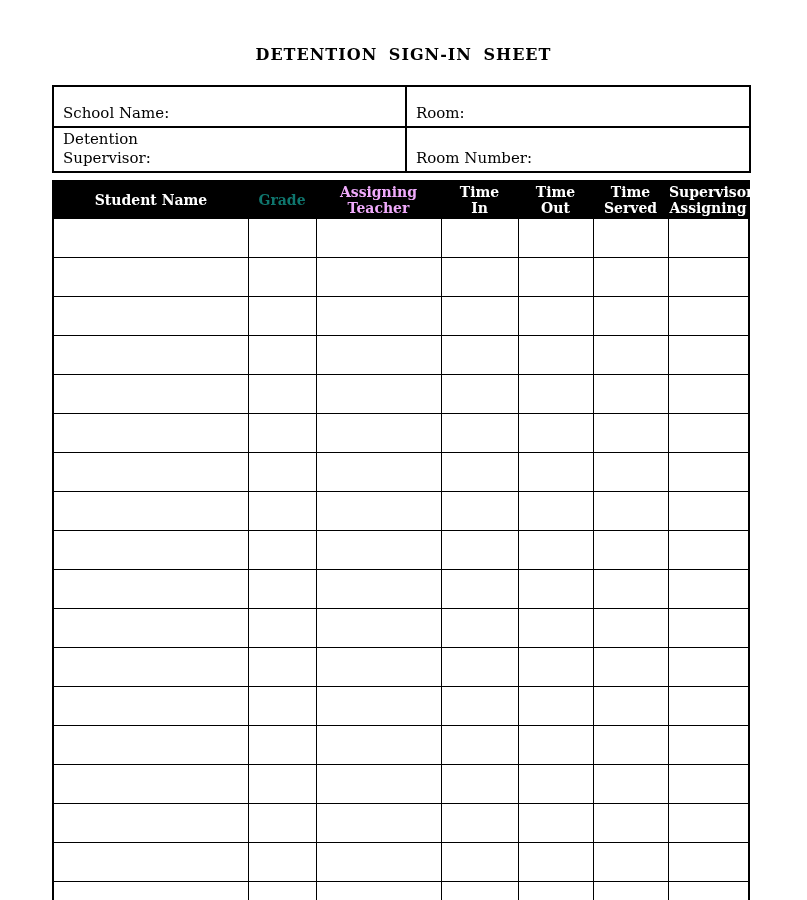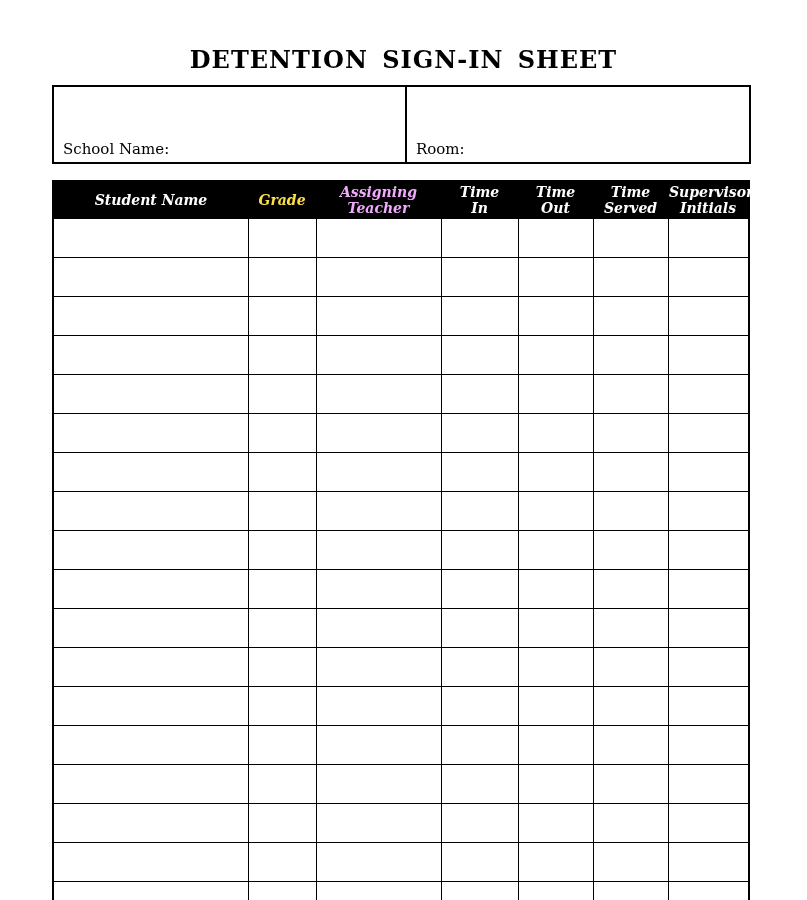--- a/index.html
+++ b/index.html
@@ -12,21 +12,21 @@
     overflow: hidden;
     color: #000000;
     font-family: "DejaVu Serif", "Liberation Serif", serif;
   }
   .title {
     position: absolute;
     top: 45px;
     left: 0;
     width: 100%;
     text-align: center;
-    font-size: 24px;
+    font-size: 16px;
     font-weight: 700;
     letter-spacing: 1px;
     word-spacing: 5px;
   }
   
   table.info-box {
     position: absolute;
     left: 52px;
     top: 85px;
     width: 697px;
@@ -54,21 +54,21 @@
     table-layout: fixed;
     border: 2px solid #000000;
   }
   table.sheet col.c0 { width: 195px; }
   table.sheet col.c1 { width: 68px; }
   table.sheet col.c2 { width: 125px; }
   table.sheet col.c3 { width: 77px; }
   table.sheet col.c4 { width: 75px; }
   table.sheet col.c5 { width: 75px; }
   table.sheet col.c6 { width: 81px; }
-  table.sheet thead tr { height: 34px; font-style: italic; }
+  table.sheet thead tr { height: 34px; }
   table.sheet th {
     background: #000000;
     color: #ffffff;
     font-size: 14px;
     font-weight: 700;
     line-height: 1.15;
     text-align: center;
     vertical-align: middle;
     white-space: pre-line;
     padding: 2px 1px;
@@ -94,47 +94,56 @@
     </colgroup>
     <tbody>
       <tr class="row-1">
         <td>
           <span class="field-label">School Name:</span>
         </td>
         <td>
           <span class="field-label">Room:</span>
         </td>
       </tr>
+      <tr class="row-2">
+        <td>
+          <span class="field-label">Detention
+Supervisor:</span>
+        </td>
+        <td>
+          <span class="field-label">Room Number:</span>
+        </td>
+      </tr>
     </tbody>
   </table>
 
   <table class="sheet" id="sheet-table">
     <colgroup id="sheet-cols">
         <col class="c0">
         <col class="c1">
         <col class="c2">
         <col class="c3">
         <col class="c4">
         <col class="c5">
         <col class="c6">
       </colgroup>
     <thead>
       <tr id="sheet-head-row">
           <th style="background: rgb(0, 0, 0); color: rgb(255, 255, 255);">Student Name</th>
-          <th style="background: rgb(0, 0, 0); color: #fde047;">Grade</th>
+          <th style="background: rgb(0, 0, 0); color: #0f766e;">Grade</th>
           <th style="background: rgb(0, 0, 0); color: #f0abfc;">Assigning
 Teacher</th>
           <th style="background: rgb(0, 0, 0); color: rgb(255, 255, 255);">Time
 In</th>
           <th style="background: rgb(0, 0, 0); color: rgb(255, 255, 255);">Time
 Out</th>
           <th style="background: rgb(0, 0, 0); color: rgb(255, 255, 255);">Time
 Served</th>
           <th style="background: rgb(0, 0, 0); color: rgb(255, 255, 255);">Supervisor
-Initials</th>
+Assigning</th>
         </tr>
     </thead>
     <tbody id="sheet-body">
         <tr>
           <td></td>
           <td></td>
           <td></td>
           <td></td>
           <td></td>
           <td></td>

